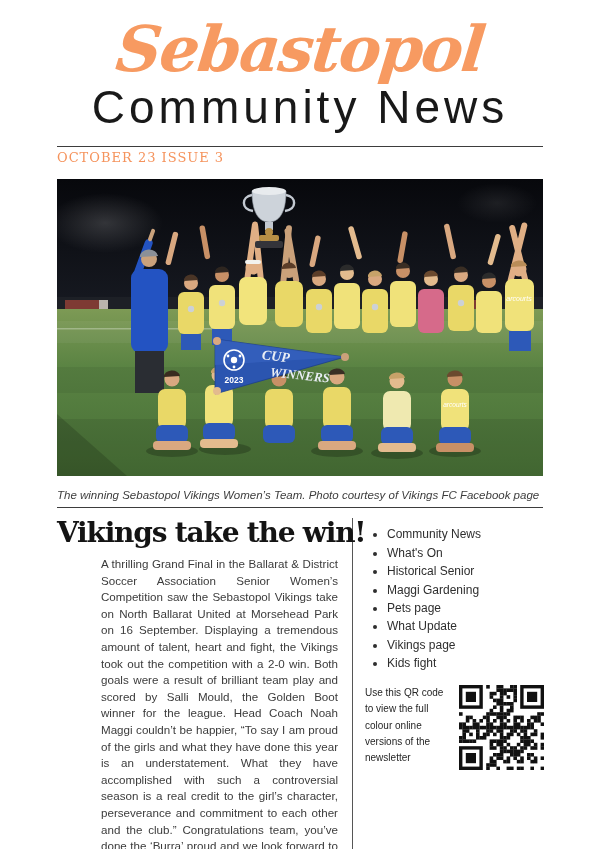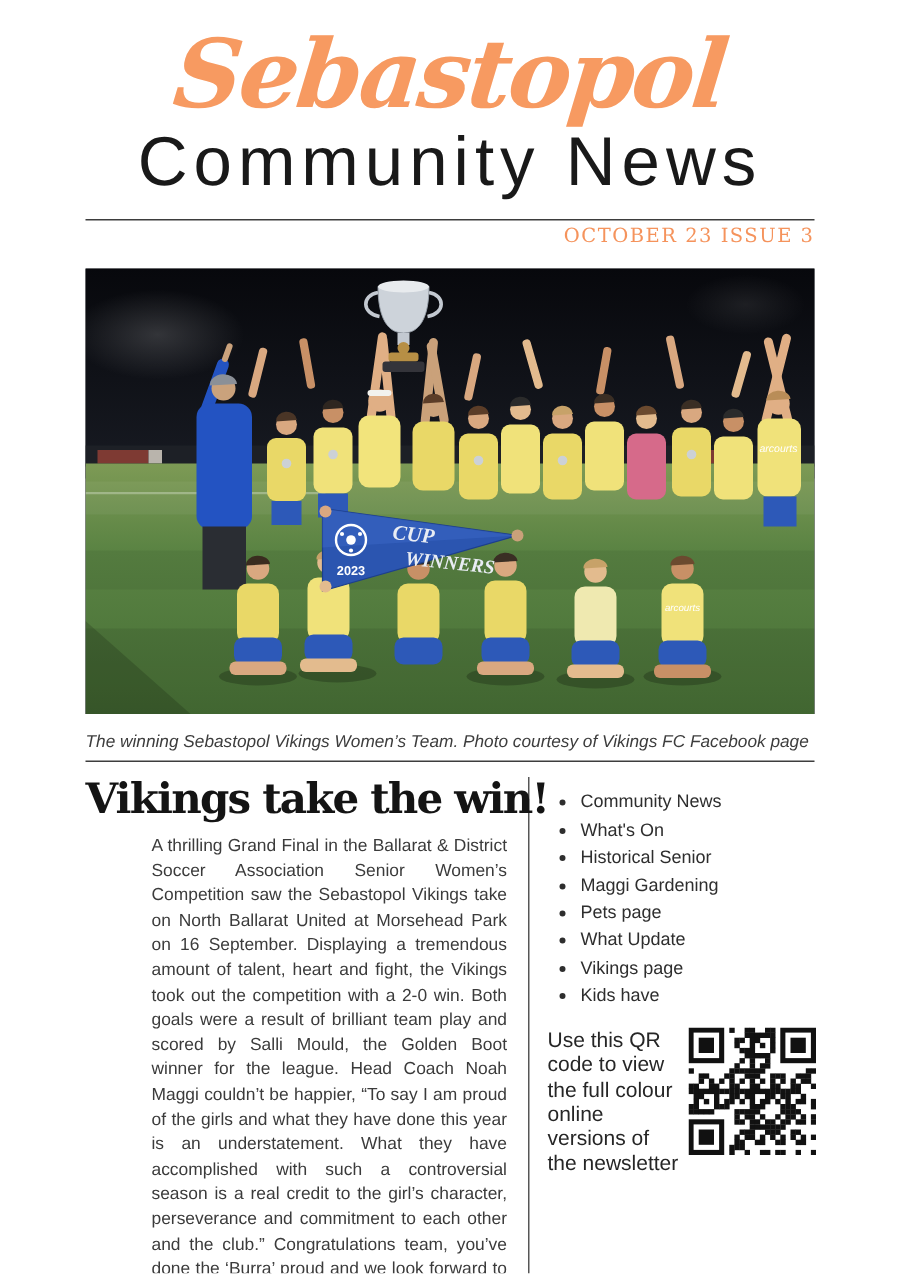--- a/index.html
+++ b/index.html
@@ -23,21 +23,20 @@
     font-weight:400;
     font-size:46px; line-height:1.12;
     letter-spacing:4px;
     color:#191919;
     margin-top:-4px;
   }
   .rule { width:486px; margin:0 auto; border:0; border-top:1px solid #3d3d3d; }
   .rule-top { margin-top:12px; }
   .issue-line {
     width:486px; margin:3px auto 0;
-    text-align:right;
     font-family:"DejaVu Serif", serif;
     font-size:13px; letter-spacing:1px;
     color:#F5935C;
   }
 
   
   .photo-wrap { width:486px; height:297px; margin:14px auto 0; background:#0b0d12; }
   .photo-wrap svg { display:block; }
   .caption {
     width:486px; margin:12px auto 0;
@@ -61,21 +60,21 @@
     text-align:justify; color:#3b3b3b;margin-left:44px;
   }
   .sidebar { flex:1; padding-left:12px; }
   .sidebar-heading {
     font-weight:bold; font-size:15.5px; line-height:1.2;
     letter-spacing:-0.2px; color:#F6834F; white-space:nowrap;
   }
   .toc { margin:10px 0 0 22px; }
   .toc li { font-size:12px; line-height:1.12; color:#2e2e2e; margin-bottom:5px; }
   .qr-row { display:flex; margin-top:14px; }
-  .qr-text { width:88px; margin-right:6px; font-size:14px; line-height:16.4px; color:#262626; }
+  .qr-text { width:88px; margin-right:6px; font-size:10px; line-height:16.4px; color:#262626; }
   .qr-code { width:85px; height:85px; background:#fff; flex:0 0 auto; }
   .rule-bottom { margin-top:8px; border-top:2px solid #6f6f6f; }
 </style>
 </head>
 <body>
 
 <div class="page">
 
   <div class="masthead">
     <div class="script-title">Sebastopol</div>
@@ -316,21 +315,21 @@
 
     <div class="sidebar">
       <ul class="toc">
         <li>Community News</li>
         <li>What's On</li>
         <li>Historical Senior</li>
         <li>Maggi Gardening</li>
         <li>Pets page</li>
         <li>What Update</li>
         <li>Vikings page</li>
-        <li>Kids have</li>
+        <li>Kids fight</li>
       </ul>
       <div class="qr-row">
         <div class="qr-text">Use this QR code to view the full colour online versions of the newsletter</div>
         <div class="qr-code"><svg width="85" height="85" viewBox="0 0 85 85" xmlns="http://www.w3.org/2000/svg">
               <rect x="27.20" y="0.00" width="3.60" height="3.60" fill="#111"></rect>
               <rect x="37.40" y="0.00" width="3.60" height="3.60" fill="#111"></rect>
               <rect x="40.80" y="0.00" width="3.60" height="3.60" fill="#111"></rect>
               <rect x="51.00" y="0.00" width="3.60" height="3.60" fill="#111"></rect>
               <rect x="54.40" y="0.00" width="3.60" height="3.60" fill="#111"></rect>
               <rect x="37.40" y="3.40" width="3.60" height="3.60" fill="#111"></rect>

